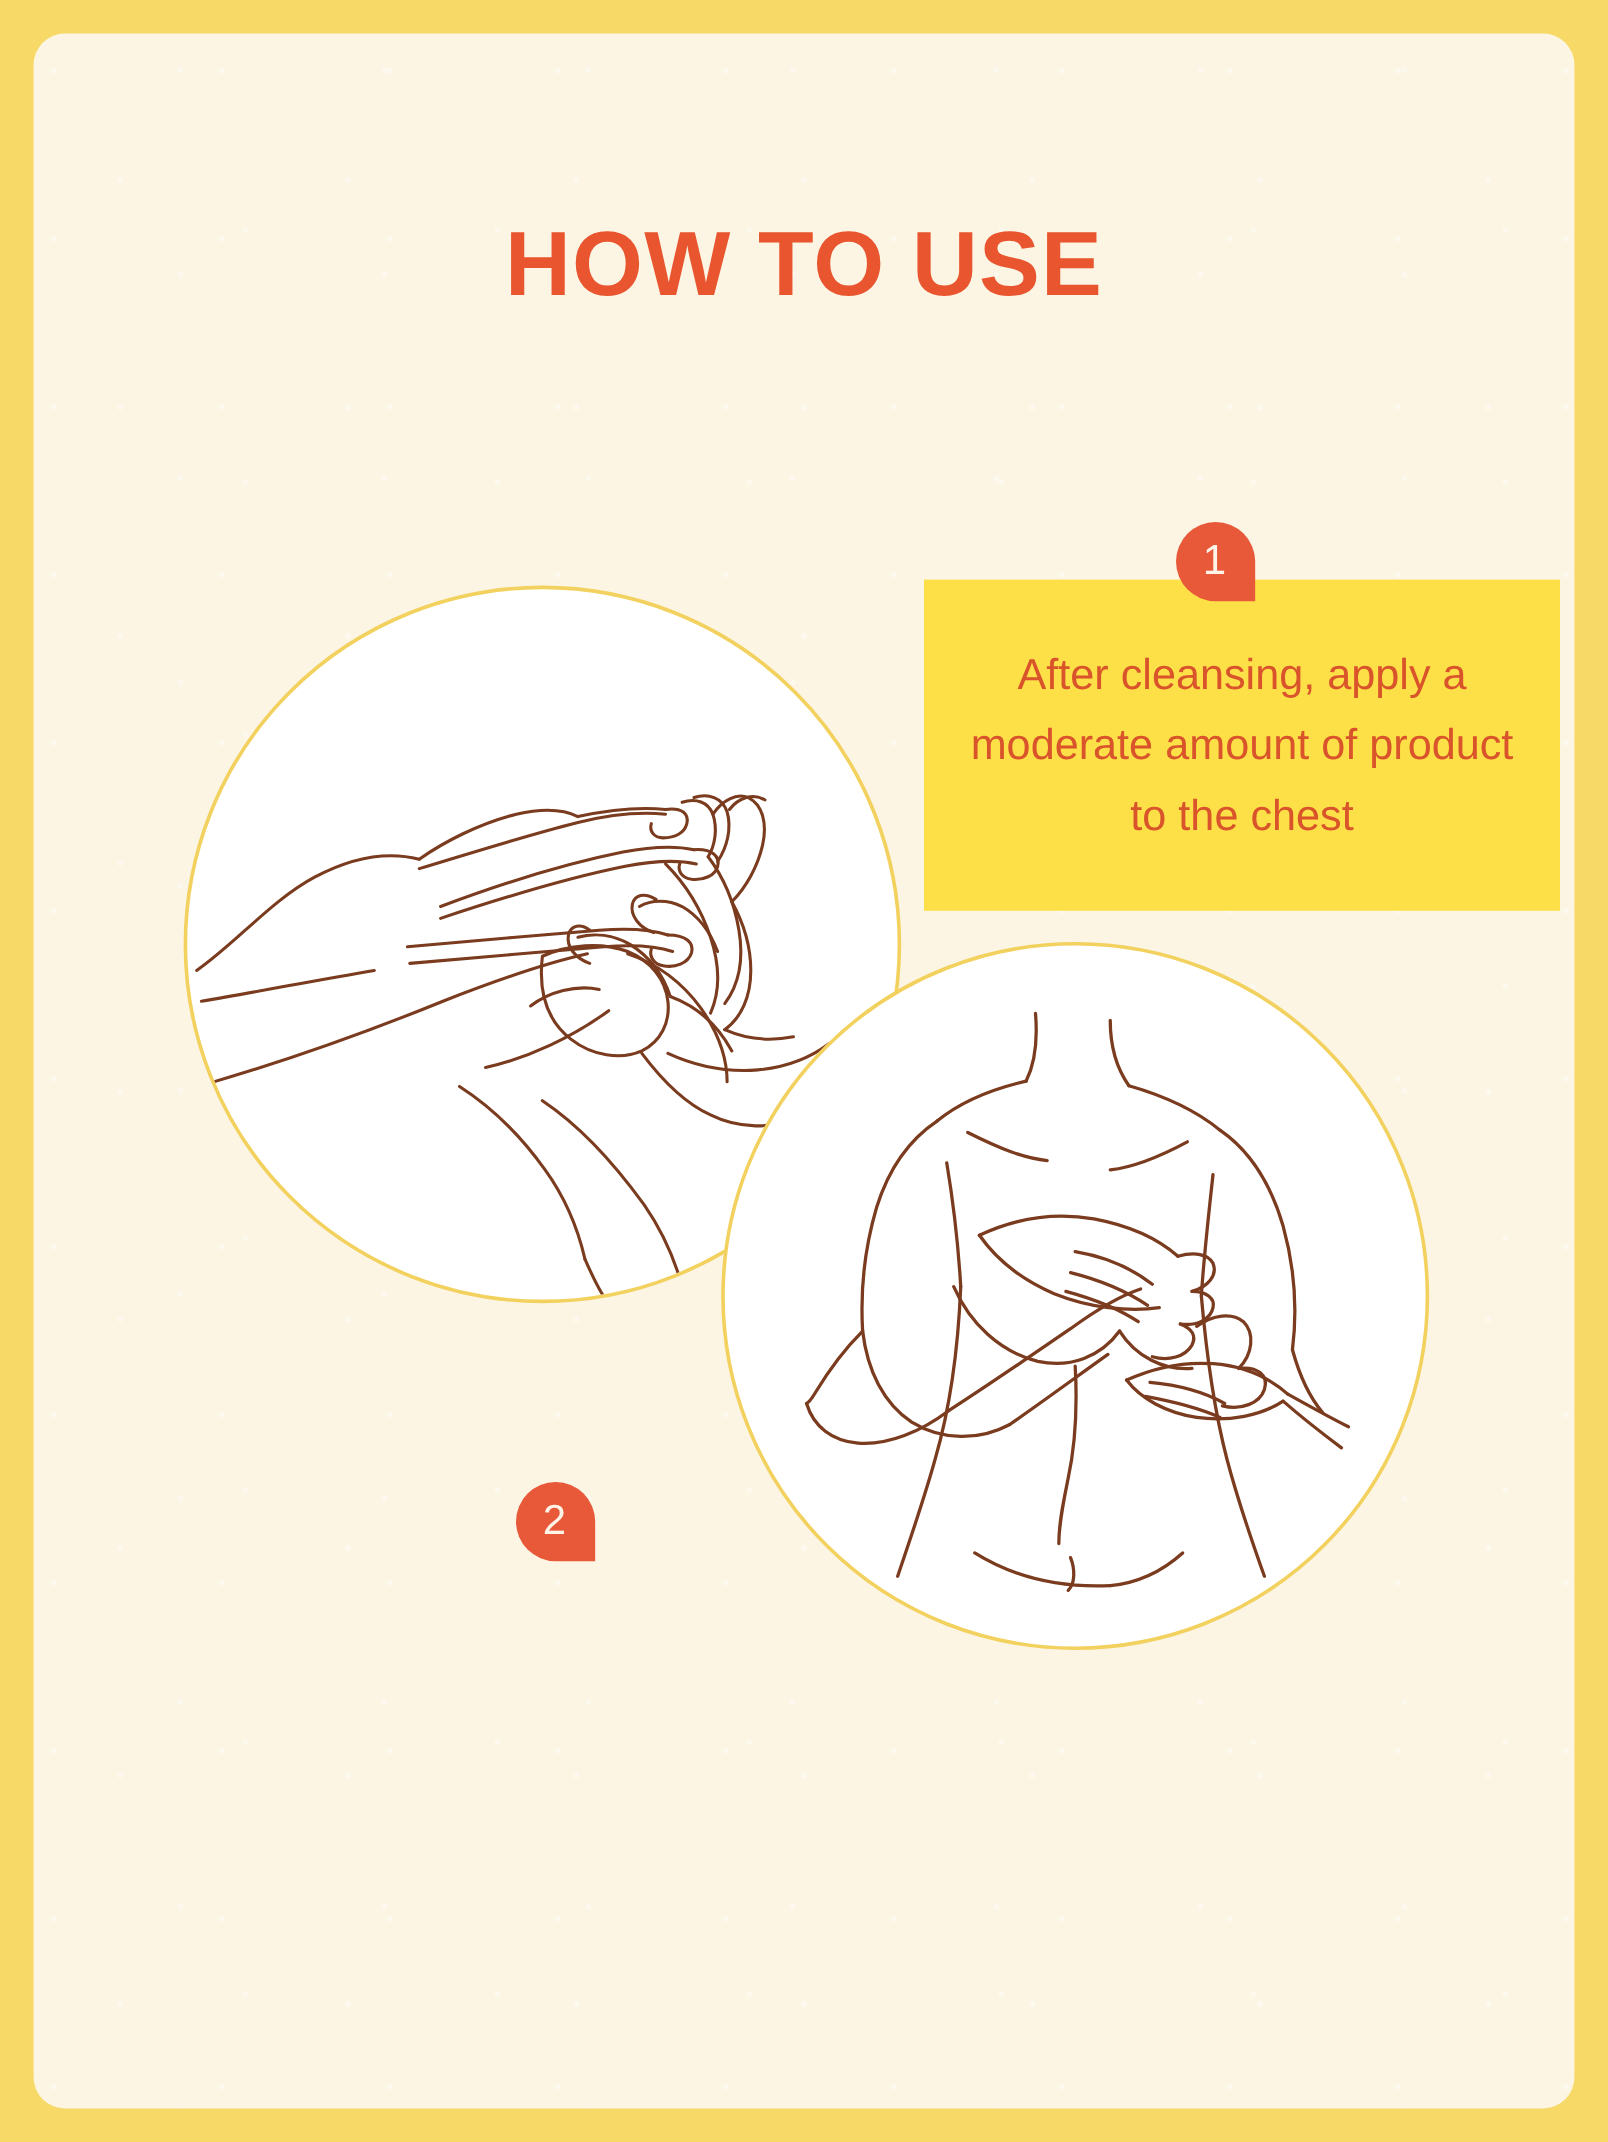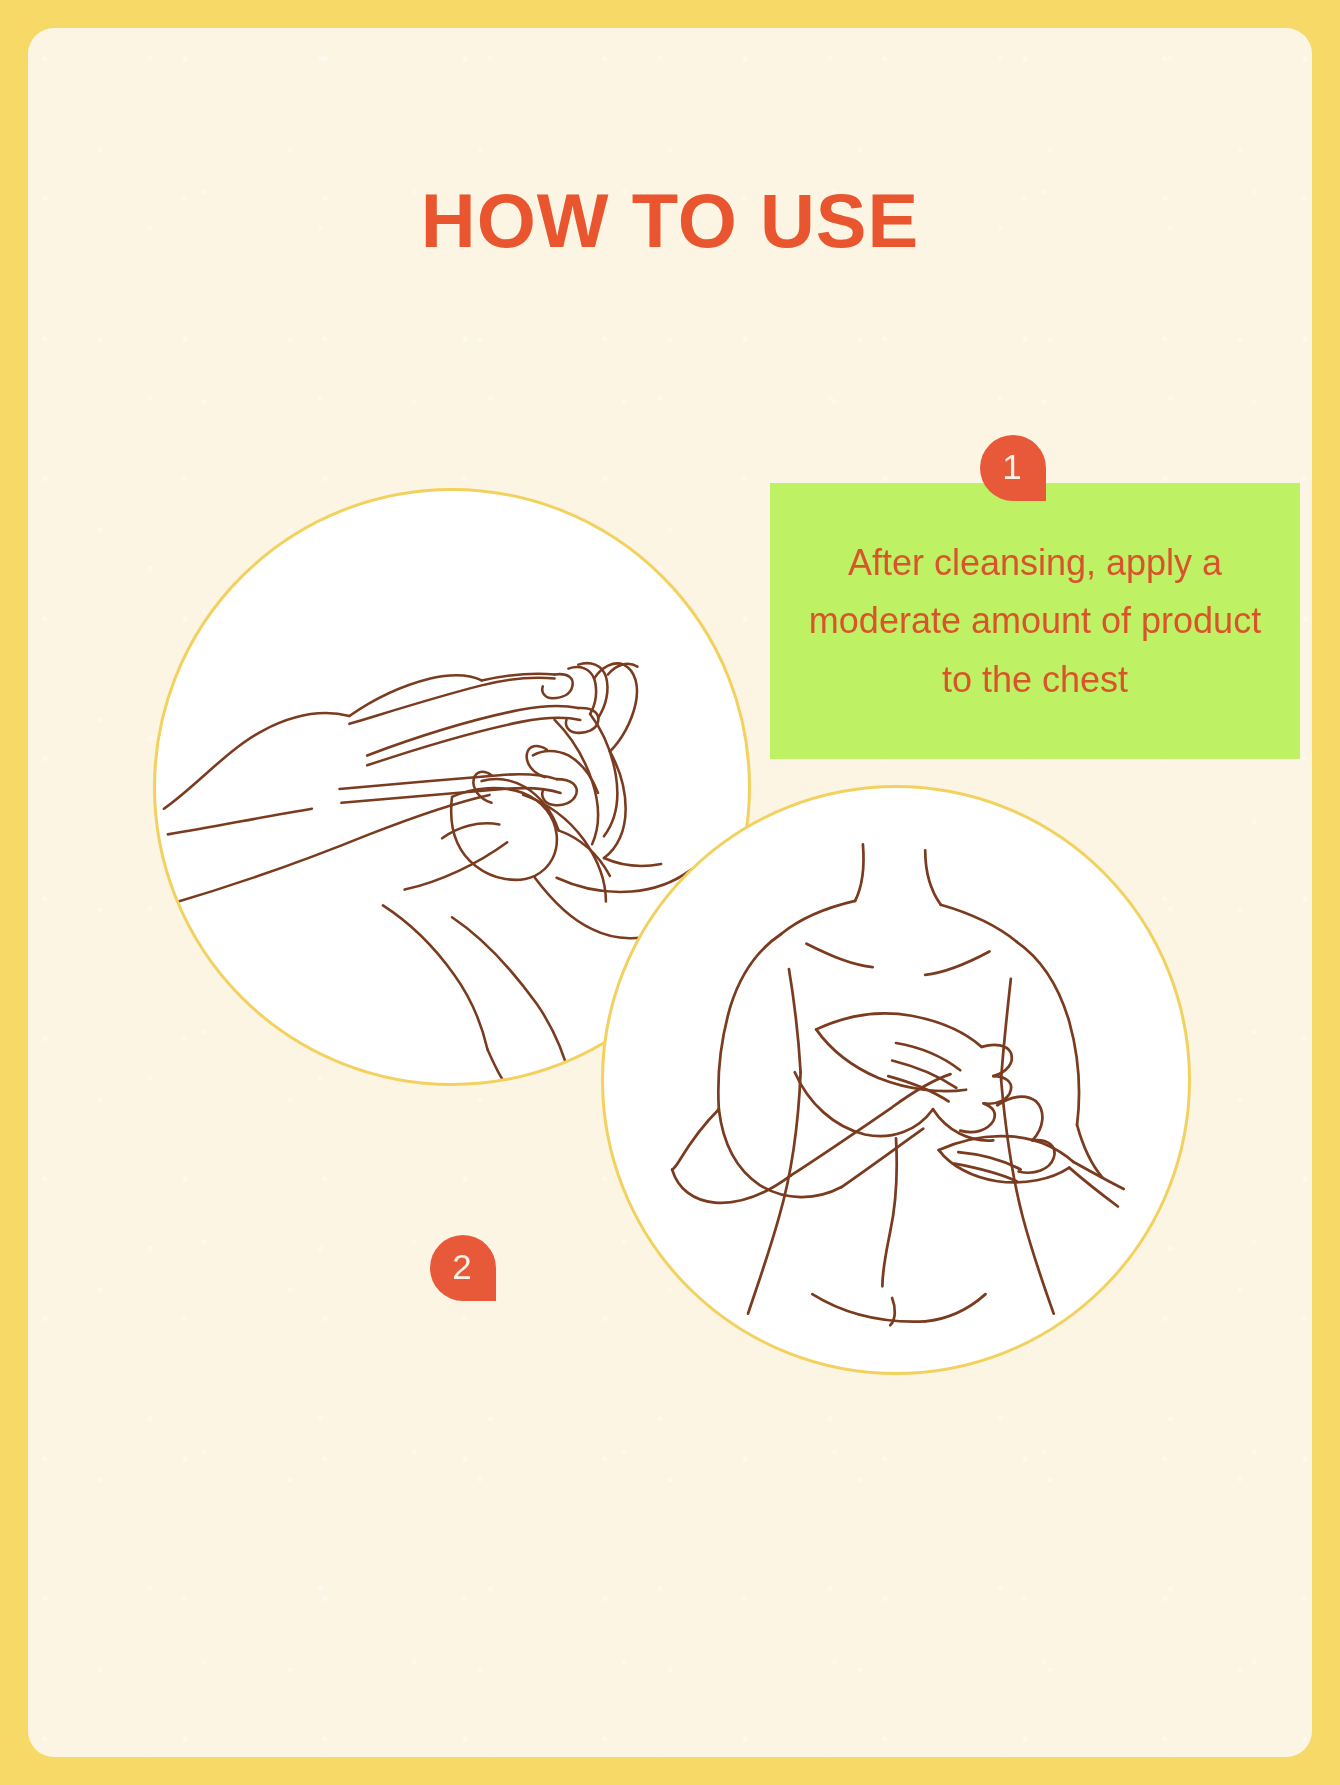--- a/index.html
+++ b/index.html
@@ -55,21 +55,21 @@
     border:3px solid #F2D15E;
     box-sizing:border-box;
     overflow:hidden;
   }
   #circle-hands{ left:125px; top:460px; width:598px; height:598px; z-index:2; }
   #circle-torso{ left:573px; top:757px; width:590px; height:590px; z-index:3; }
   .illus svg{ position:absolute; left:0; top:0; width:100%; height:100%; display:block; }
 
   .step-box{
     position:absolute;
-    background:#bef264;
+    background:#fde047;
     box-sizing:border-box;
     z-index:5;
     text-decoration:underline;
   }
   #box-1{ left:742px; top:455px; width:530px; height:276px; }
   #box-2{ left:168px; top:1254px; width:556px; height:296px; }
 
   .step-text{
     position:absolute;
     left:30px;right:30px;

